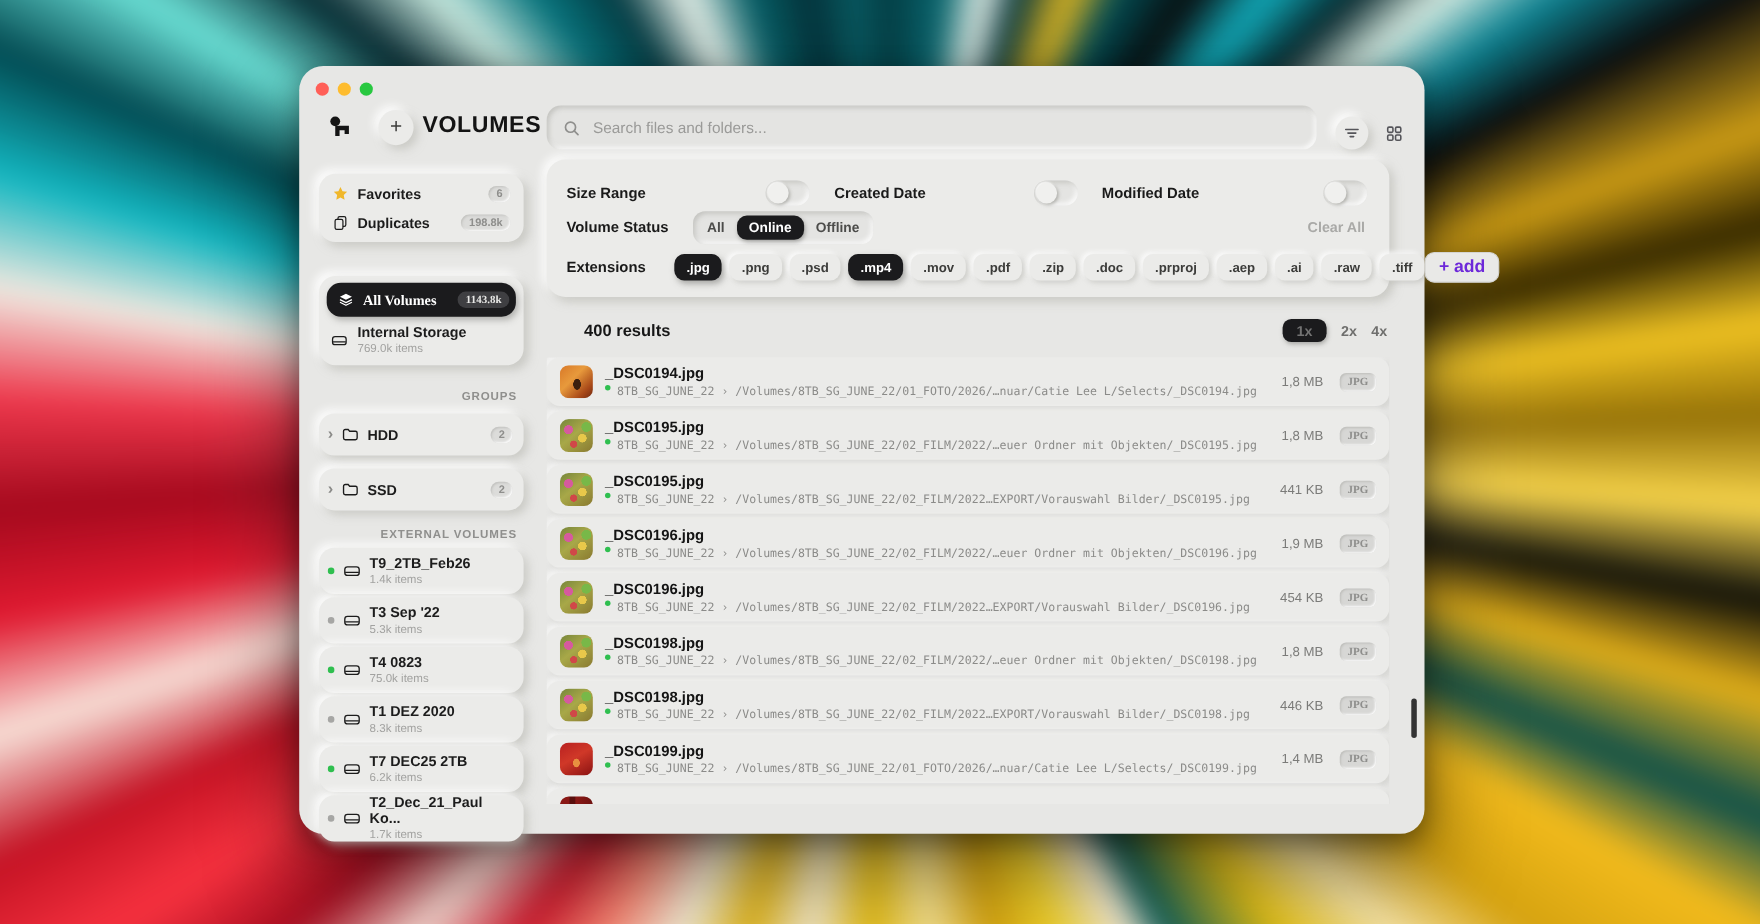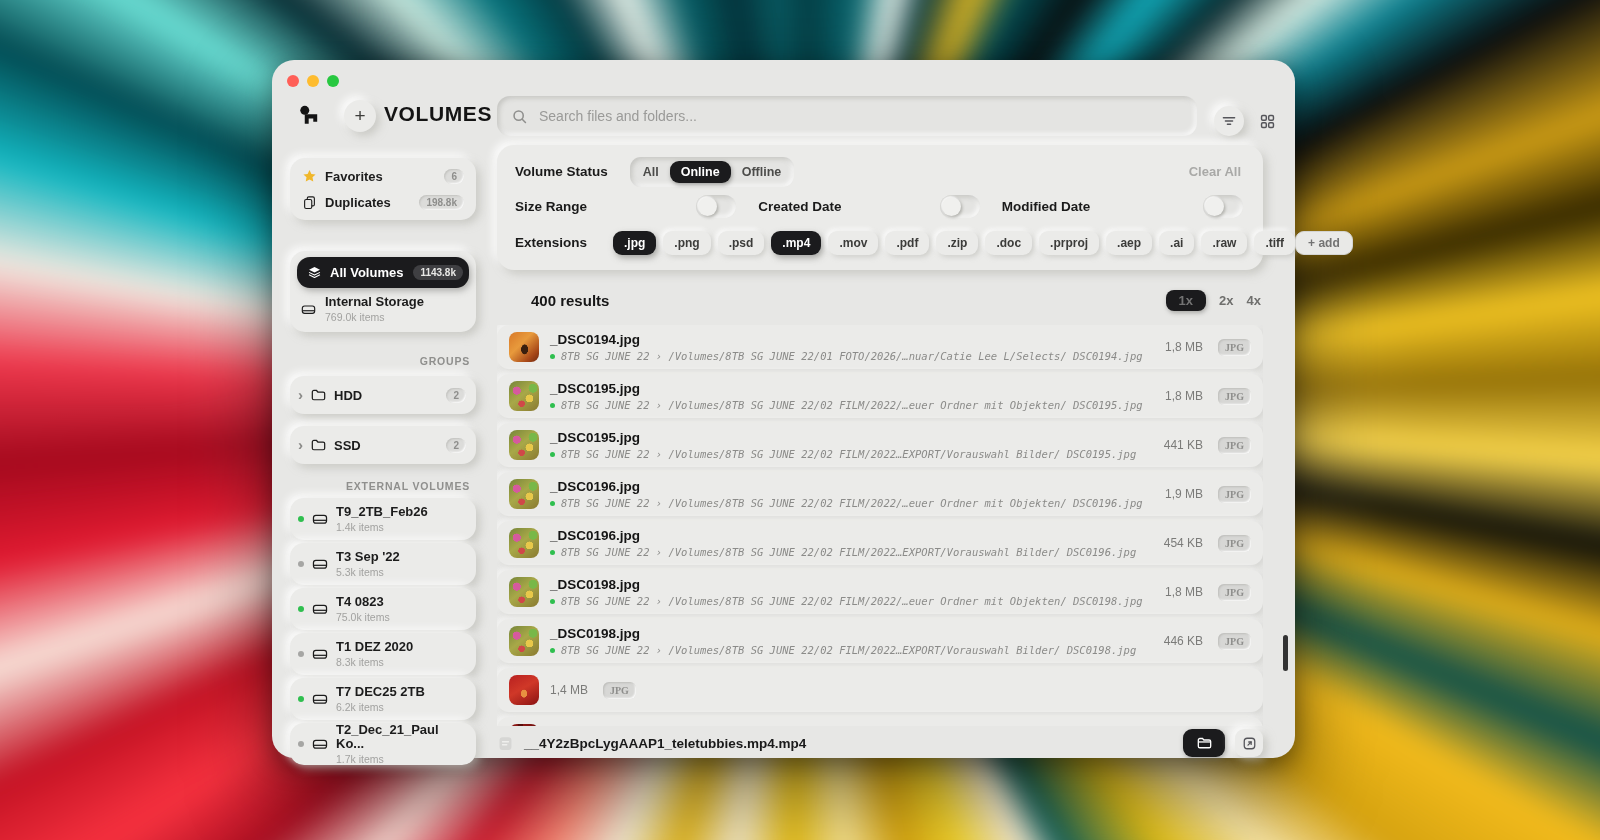--- a/index.html
+++ b/index.html
@@ -39,21 +39,21 @@
   .hdr-icon-btn{position:absolute;top:46px;width:30px;height:30px;border-radius:50%;
     display:flex;align-items:center;justify-content:center;}
   
   .sidebar{position:absolute;left:18px;top:98px;width:186px;}
   .side-card{border-radius:15px;padding:4px 6px;box-sizing:border-box;}
   .side-row{display:flex;align-items:center;height:26px;padding:0 5px;gap:8px;}
   .side-label{font-size:13px;font-weight:700;color:#1c1c1c;flex:1;}
   .cnt{background:#dcdcda;color:#8e8e8c;font-size:10px;font-weight:700;padding:2px 7px;border-radius:9px;
     box-shadow:inset 1px 1px 2px rgba(160,160,155,.45),inset -1px -1px 2px #fff;}
   .allvol-pill{display:flex;align-items:center;gap:8px;background:#1b1b1d;border-radius:13px;height:31px;
-    padding:0 6px 0 10px;margin:2px 2px 4px 2px;box-shadow:2px 3px 6px rgba(120,120,115,.5);}
+    padding:0 6px 0 10px;margin:2px 2px 4px 2px;box-shadow:2px 3px 6px rgba(120,120,115,.5);font-family:Liberation Serif, serif;}
   .allvol-pill .side-label{color:#fff;}
   .cnt-dark{background:#3f3f42;color:#e8e8e6;font-size:10px;font-weight:700;padding:2px 7px;border-radius:9px;}
   .twoline{display:flex;flex-direction:column;justify-content:center;line-height:1.15;flex:1;}
   .twoline .nm{font-size:13px;font-weight:700;color:#1c1c1c;}
   .twoline .sub{font-size:10.5px;color:#a2a2a0;margin-top:1px;}
   .sec-hdr{font-size:10.5px;font-weight:700;letter-spacing:.8px;color:#8f8f8d;text-align:right;padding-right:6px;}
   .group-card{height:38px;border-radius:14px;display:flex;align-items:center;gap:7px;padding:0 10px 0 8px;box-sizing:border-box;}
   .chev{color:#8a8a88;font-size:15px;font-weight:600;line-height:1;margin-top:-2px;}
   .vol-card{height:42px;border-radius:14px;display:flex;align-items:center;gap:7px;padding:0 8px;box-sizing:border-box;margin-top:3px;}
   .sdot{width:6px;height:6px;border-radius:50%;flex:none;}
@@ -71,21 +71,21 @@
   .dategrid{display:grid;grid-template-columns:1fr 1fr 1fr;width:100%;align-items:center;}
   .datecell{display:flex;align-items:center;justify-content:space-between;padding-right:22px;}
   .datecell:last-child{padding-right:2px;}
   .toggle{width:40px;height:23px;border-radius:12px;flex:none;position:relative;}
   .knob{position:absolute;left:2px;top:2px;width:19px;height:19px;border-radius:50%;background:#f0f0ee;
     box-shadow:1.5px 1.5px 3px rgba(150,150,145,.65),-1px -1px 2px #fff;}
   .chips{display:flex;align-items:center;gap:7px;flex:1;margin-left:26px;}
   .chip{font-size:12px;font-weight:600;color:#3c3c3a;background:#ebebe9;padding:5px 11px;border-radius:9px;
     box-shadow:2px 2px 5px rgba(178,178,172,.5),-2px -2px 5px rgba(255,255,255,.9);white-space:nowrap;}
   .chip-sel{background:#1b1b1d;color:#fff;box-shadow:2px 3px 6px rgba(110,110,105,.55);}
-  .chip-add{font-size:12px;font-weight:600;color:#737373;background:#e9e9e7;border:1px solid #d4d4d2;
+  .chip-add{font-size:16px;font-weight:600;color:#6d28d9;background:#e9e9e7;border:1px solid #d4d4d2;
     padding:4px 12px;border-radius:9px;margin-left:auto;white-space:nowrap;}
   .results-hdr{display:flex;align-items:center;margin-top:17px;height:26px;padding:0 2px;margin-left:32px;}
   .rcount{font-size:15px;font-weight:700;color:#161616;}
   .zoomctl{margin-left:auto;display:flex;align-items:center;gap:13px;}
   .zopt{font-size:13px;font-weight:600;color:#6f6f6d;}
   .zsel{background:#1b1b1d;color:#737373;border-radius:8px;padding:3px 13px;box-shadow:1px 2px 4px rgba(110,110,105,.5);}
   .list{margin-top:12px;height:406px;overflow:hidden;display:flex;flex-direction:column;gap:5px;}
   .frow-item{flex:none;height:44px;border-radius:12px;background:#ebebe9;display:flex;align-items:center;
     gap:11px;padding:0 12px;box-sizing:border-box;
     box-shadow:2px 2px 6px rgba(180,180,174,.4),-2px -2px 6px rgba(255,255,255,.75);}
@@ -96,21 +96,21 @@
     radial-gradient(circle at 26% 32%,#d65a9e 0 13%,rgba(0,0,0,0) 14%),
     radial-gradient(circle at 68% 58%,#e8c84a 0 14%,rgba(0,0,0,0) 15%),
     radial-gradient(circle at 42% 76%,#d04848 0 11%,rgba(0,0,0,0) 12%),
     radial-gradient(circle at 80% 24%,#78b848 0 13%,rgba(0,0,0,0) 14%),
     linear-gradient(140deg,#76853a,#a8a848 45%,#8a7a30 100%);}
   .t-red{background:radial-gradient(ellipse 40% 52% at 50% 62%,#e89040 0 24%,rgba(0,0,0,0) 27%),
     linear-gradient(150deg,#b82020,#d03828 45%,#8a1212);}
   .t-darkred{background:linear-gradient(90deg,#8a1815 28%,#5a0e0c 30% 46%,#8a1815 48%,#6e1210);}
   .fcol{flex:1;min-width:0;display:flex;flex-direction:column;justify-content:center;line-height:1.2;}
   .fname{font-size:13.5px;font-weight:700;color:#141414;}
-  .fmeta{display:flex;align-items:center;gap:6px;margin-top:2px;font-style:italic;}
+  .fmeta{display:flex;gap:6px;margin-top:2px;}
   .fpath{font-family:"DejaVu Sans Mono",monospace;font-size:10.5px;color:#8b8b89;
     white-space:nowrap;overflow:hidden;text-overflow:ellipsis;}
   .fsize{font-size:12px;font-weight:500;color:#7b7b79;white-space:nowrap;margin-right:4px;}
   .fbadge{font-size:10px;font-weight:700;color:#8e8e8c;background:#d7d7d5;padding:3px 7px;border-radius:6px;
     box-shadow:inset 1px 1px 2px rgba(150,150,145,.4),inset -1px -1px 2px #fff;font-family:Liberation Serif, serif;}
   .footer{position:absolute;left:225px;top:666px;width:766px;height:30px;background:#e7e7e5;
     display:flex;align-items:center;gap:10px;padding-top:2px;}
   .fname-bar{font-size:13.5px;font-weight:700;color:#1a1a1a;}
   .folder-btn{margin-left:auto;width:42px;height:28px;border-radius:9px;background:#1b1b1d;
     display:flex;align-items:center;justify-content:center;box-shadow:1px 2px 5px rgba(100,100,95,.5);}
@@ -295,29 +295,20 @@
     <span class="twoline">
       <span class="nm">T2_Dec_21_Paul Ko...</span>
       <span class="sub">1.7k items</span>
     </span>
   </div>
       </div>
   </aside>
 
   <main class="main">
     <div class="fpanel raised">
-      <div class="frow">
-        <span class="flabel">Volume Status</span>
-        <div class="seg inset">
-          <span class="seg-item">All</span>
-          <span class="seg-item seg-sel">Online</span>
-          <span class="seg-item">Offline</span>
-        </div>
-        <span class="clear-all">Clear All</span>
-      </div>
       <div class="frow" style="margin-top:4px;">
         <div class="dategrid">
           <div class="datecell">
             <span class="flabel">Size Range</span>
             <span class="toggle inset">
                 <span class="knob"></span>
               </span>
           </div>
           <div class="datecell">
             <span class="flabel">Created Date</span>
@@ -326,20 +317,29 @@
               </span>
           </div>
           <div class="datecell">
             <span class="flabel">Modified Date</span>
             <span class="toggle inset">
                 <span class="knob"></span>
               </span>
           </div>
         </div>
       </div>
+      <div class="frow">
+        <span class="flabel">Volume Status</span>
+        <div class="seg inset">
+          <span class="seg-item">All</span>
+          <span class="seg-item seg-sel">Online</span>
+          <span class="seg-item">Offline</span>
+        </div>
+        <span class="clear-all">Clear All</span>
+      </div>
       <div class="frow" style="margin-top:5px;">
         <span class="flabel">Extensions</span>
         <div class="chips">
             <span class="chip chip-sel">.jpg</span>
             <span class="chip">.png</span>
             <span class="chip">.psd</span>
             <span class="chip chip-sel">.mp4</span>
             <span class="chip">.mov</span>
             <span class="chip">.pdf</span>
             <span class="chip">.zip</span>
@@ -443,49 +443,36 @@
       <span class="fmeta">
         <span class="sdot dot-on" style="width:5px;height:5px;"></span>
         <span class="fpath">8TB_SG_JUNE_22 › /Volumes/8TB_SG_JUNE_22/02_FILM/2022…EXPORT/Vorauswahl Bilder/_DSC0198.jpg</span>
       </span>
     </div>
     <span class="fsize">446 KB</span>
     <span class="fbadge">JPG</span>
   </div>
         <div class="frow-item">
     <div class="thumb t-red"></div>
+    <div class="fcol">
+      <span class="fname">_DSC0199.jpg</span>
+      <span class="fmeta">
+        <span class="sdot dot-on" style="width:5px;height:5px;"></span>
+        <span class="fpath">8TB_SG_JUNE_22 › /Volumes/8TB_SG_JUNE_22/01_FOTO/2026/…nuar/Catie Lee L/Selects/_DSC0199.jpg</span>
+      </span>
+    </div>
     <span class="fsize">1,4 MB</span>
     <span class="fbadge">JPG</span>
   </div>
         <div class="frow-item">
     <div class="thumb t-darkred"></div>
     <div class="fcol">
       <span class="fname">_DSC0200.jpg</span>
 
     </div>
 
   </div>
       </div>
   </main>
 
-  <div class="footer">
-    <svg width="17" height="17" viewBox="0 0 20 20">
-      <rect x="3" y="2.5" width="14" height="15" rx="3.5" fill="#d6d6d4"></rect>
-      <path d="M6.5 8 h7 M6.5 11.5 h5" stroke="#efefed" stroke-width="1.6" stroke-linecap="round"></path>
-    </svg>
-    <span class="fname-bar">__4Y2zBpcLygAAAP1_teletubbies.mp4.mp4</span>
-    <div class="folder-btn">
-      <svg width="17" height="17" viewBox="0 0 22 22" fill="none" stroke="#fff" stroke-width="1.7">
-        <path d="M3 6.5 a2 2 0 0 1 2 -2 h3.4 l1.8 2 h6.8 a2 2 0 0 1 2 2 v6 a2 2 0 0 1 -2 2 H5 a2 2 0 0 1 -2 -2 z"></path>
-        <path d="M3 9 h16"></path>
-      </svg>
-    </div>
-    <div class="open-btn raised">
-      <svg width="15" height="15" viewBox="0 0 20 20" fill="none" stroke="#55555a" stroke-width="1.7" stroke-linecap="round" stroke-linejoin="round">
-        <rect x="3" y="3" width="14" height="14" rx="4"></rect>
-        <path d="M8 12.2 L12.2 8"></path>
-          <path d="M9 8 h3.2 v3.2"></path>
-      </svg>
-    </div>
-  </div>
 
   <div class="scroll-thumb"></div>
 </div>
 
 </body></html>

